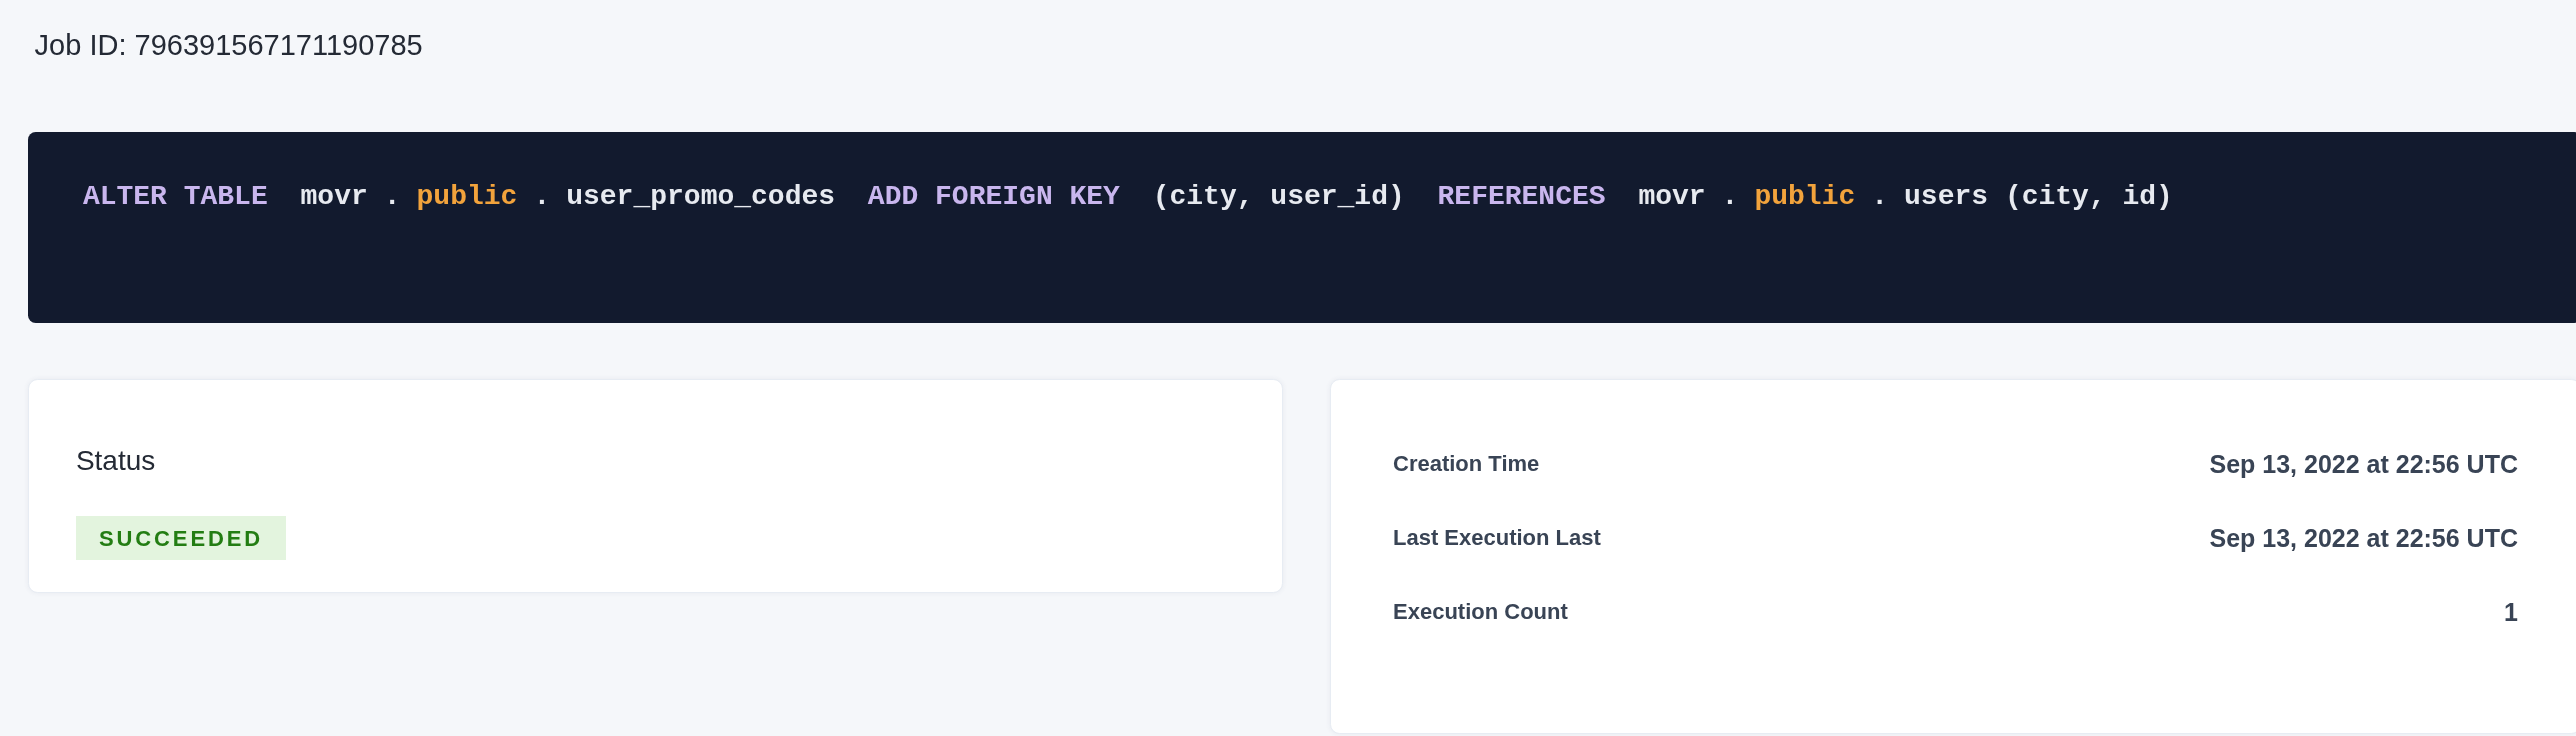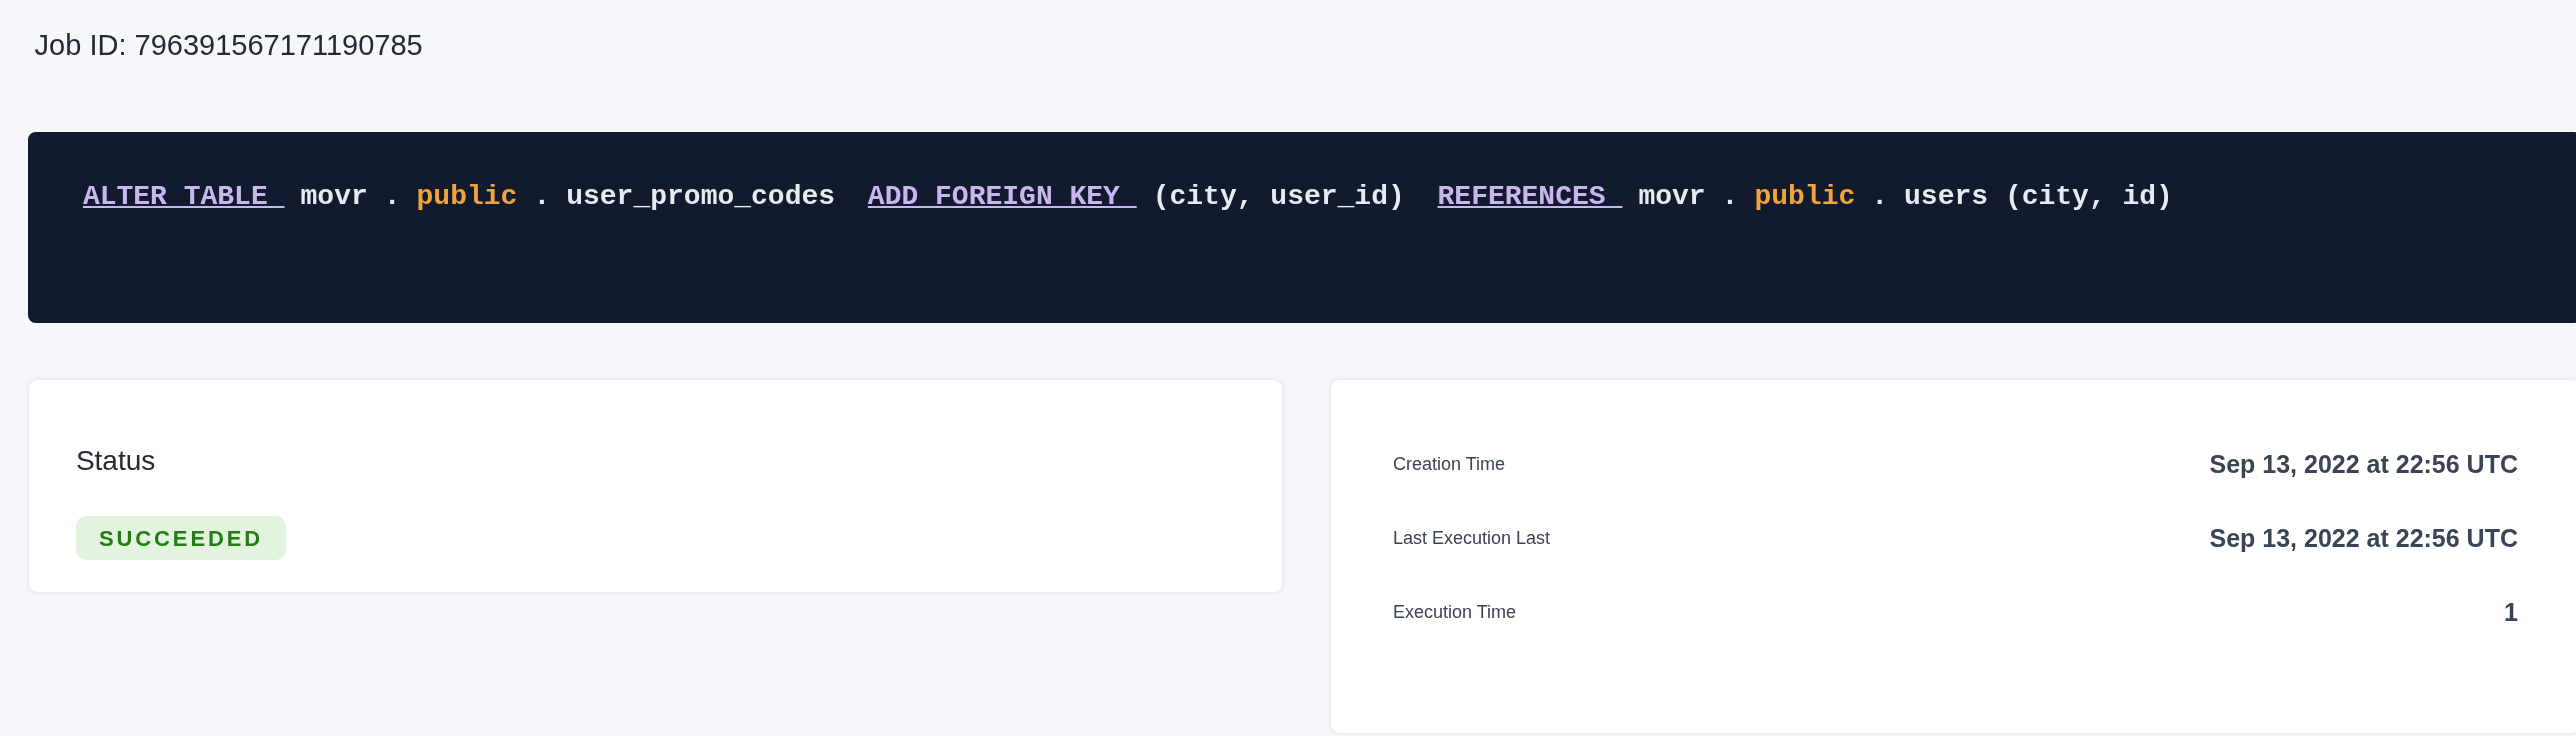--- a/index.html
+++ b/index.html
@@ -44,21 +44,21 @@
     padding: 46px 39px 0 39px;
   }
   .sql-code {
     font-family: "Liberation Mono", "DejaVu Sans Mono", monospace;
     font-weight: bold;
     font-size: 28px;
     line-height: 37px;
     color: var(--code_text);
     white-space: pre-wrap;
   }
-  .tok-keyword { color: var(--code_keyword); text-decoration: underline; }
+  .tok-keyword { color: var(--code_keyword); }
   .tok-schema  { color: var(--code_schema); text-align: center; }
   .tok-identifier { color: var(--code_text); }
   .card {
     position: absolute;
     background: var(--card_bg);
     border: 1px solid var(--card_border);
     border-radius: 9.6px;
     box-shadow: 0 0 4.8px rgba(60, 80, 110, 0.08);
   }
   .status-card {
@@ -76,39 +76,39 @@
   }
   .status-badge {
     display: inline-block;
     margin-top: 31px;
     padding: 10.6px 23px;
     background: var(--badge_bg);
     color: var(--badge_text);
     font-size: 22px;
     font-weight: bold;
     letter-spacing: 2.9px;
-    border-radius: 10px;
+    border-radius: 0;
     line-height: 23px;
   }
   .details-card {
     left: 1306px;
     top: 355px;
     width: 1251px;
     height: 355px;
     padding: 43px 46px 0 46px;
   }
   .detail-row {
     display: flex;
     justify-content: space-between;
     align-items: center;
     height: 66px;
   }
   .detail-label {
-    font-size: 18px;
-    font-weight: normal;
+    font-size: 22px;
+    font-weight: bold;
     color: var(--text_body);
   }
   .detail-value {
     font-size: 25px;
     font-weight: 700;
     color: var(--text_body);
     text-align: right;
   }
 </style>
 </head>
@@ -128,17 +128,17 @@
 <div class="card details-card">
   <div class="detail-row">
     <span class="detail-label">Creation Time</span>
     <span class="detail-value">Sep 13, 2022 at 22:56 UTC</span>
   </div>
   <div class="detail-row">
     <span class="detail-label">Last Execution Last</span>
     <span class="detail-value">Sep 13, 2022 at 22:56 UTC</span>
   </div>
   <div class="detail-row">
-    <span class="detail-label">Execution Time</span>
+    <span class="detail-label">Execution Count</span>
     <span class="detail-value">1</span>
   </div>
 </div>
 
 
 </body></html>

